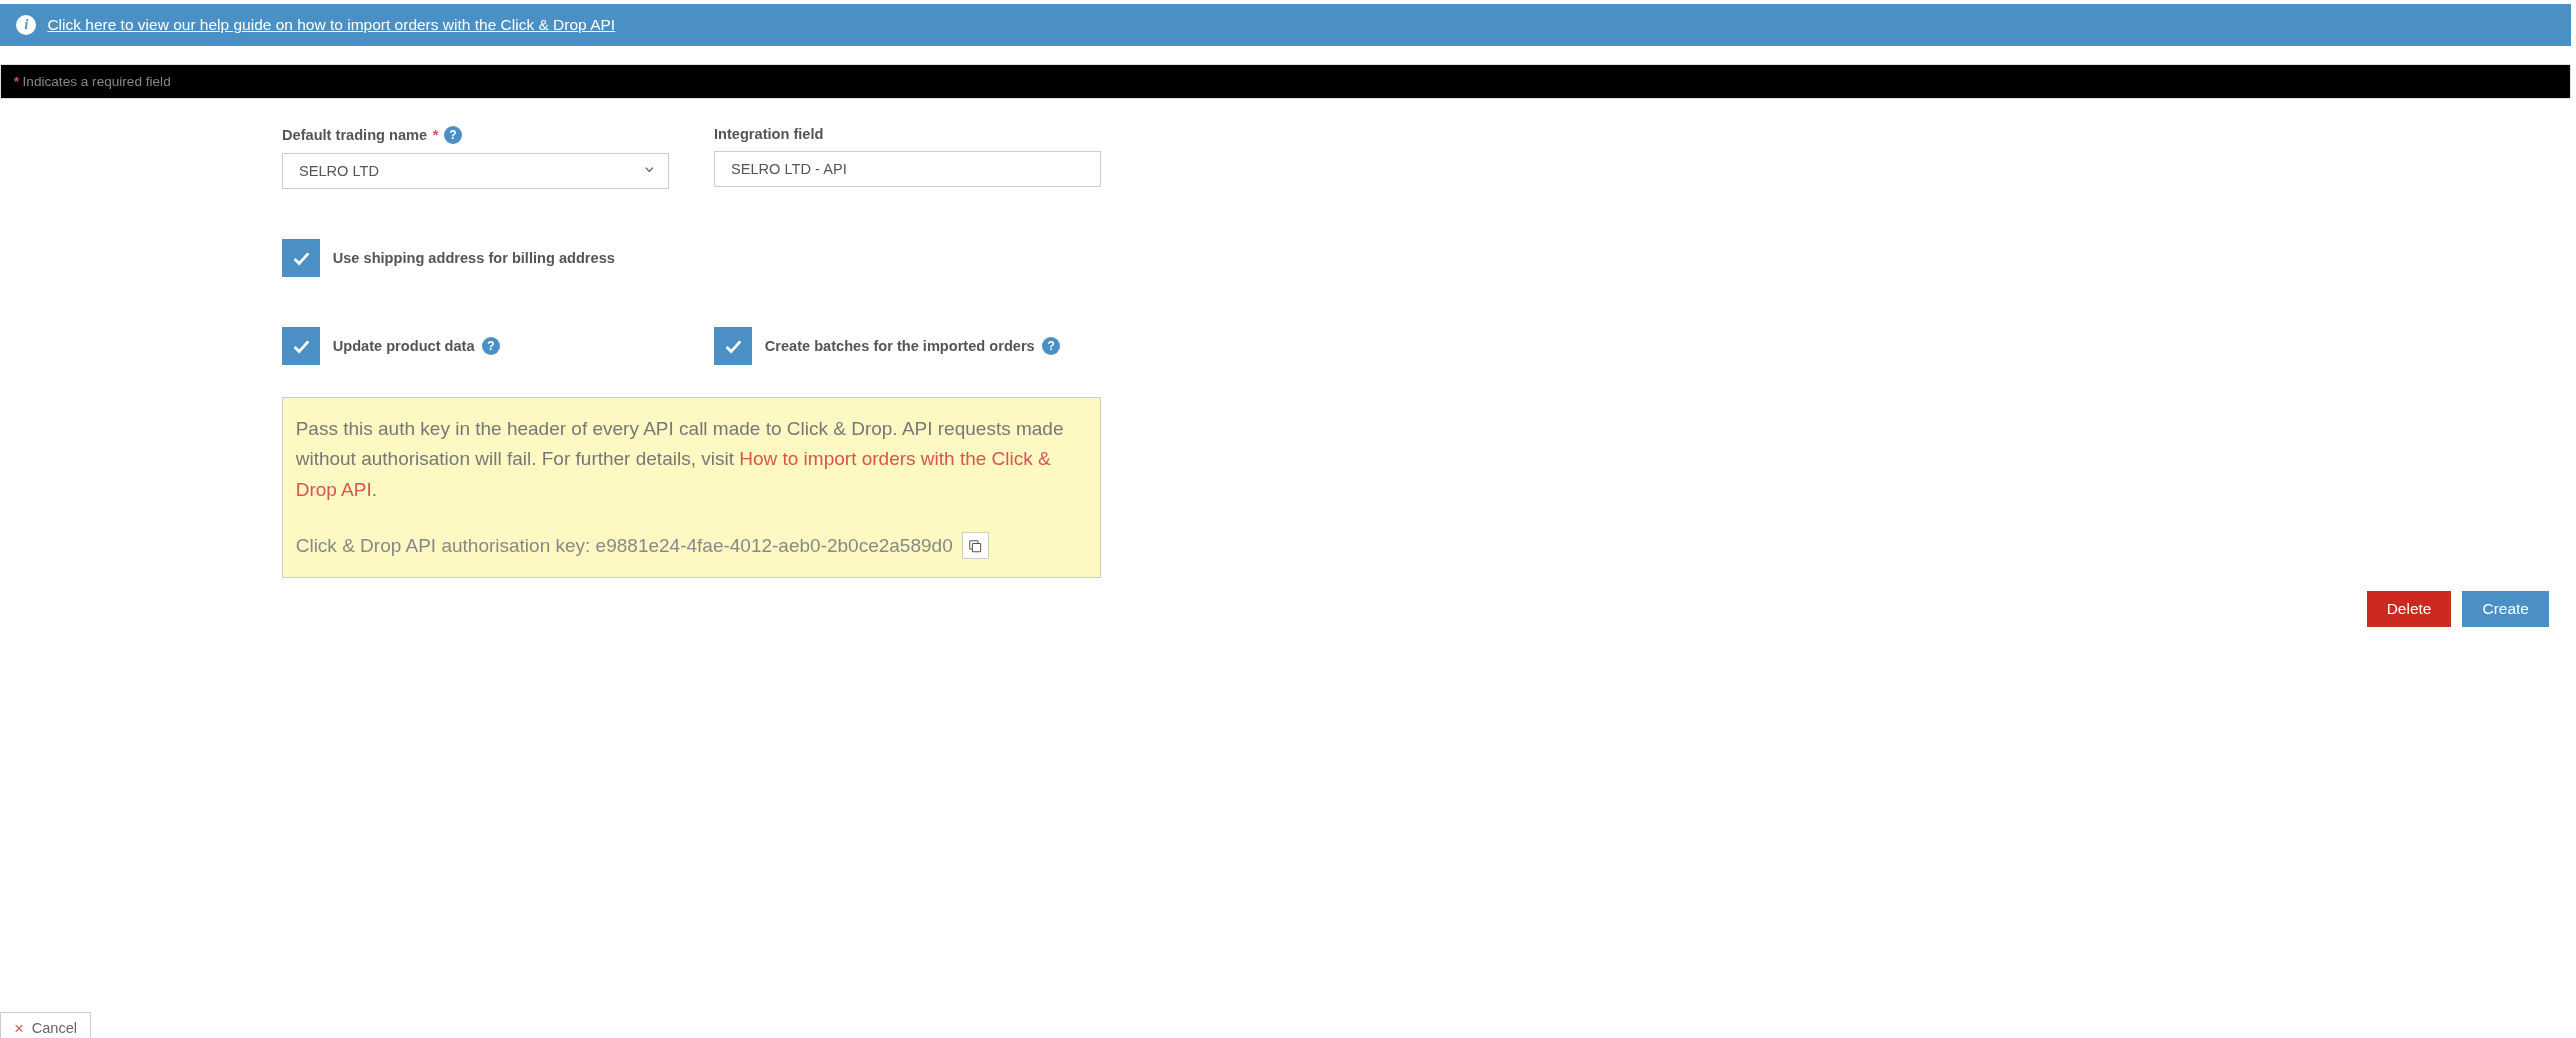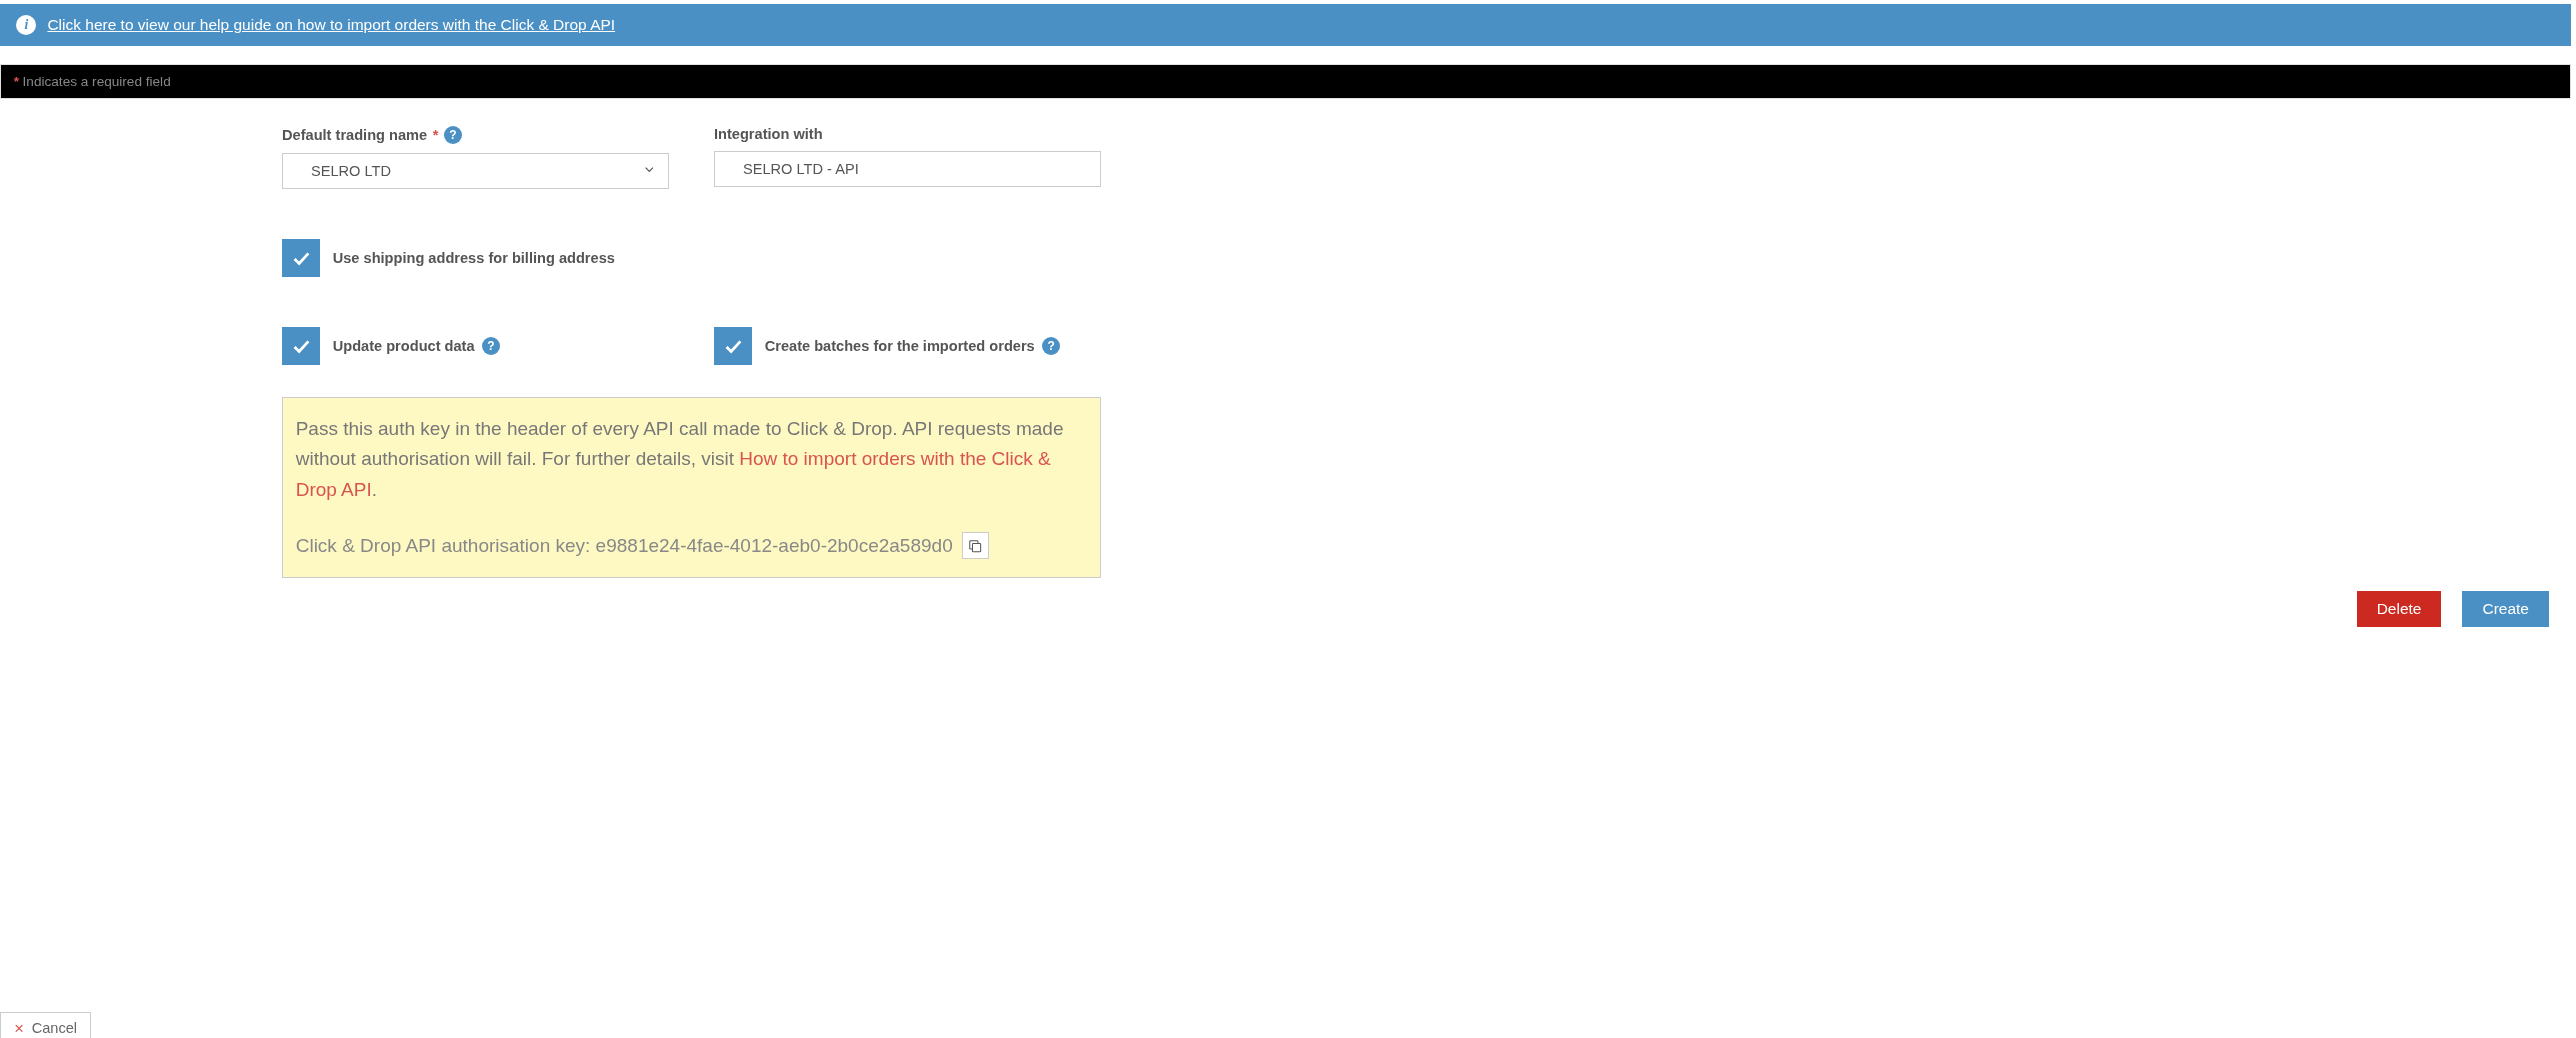--- a/index.html
+++ b/index.html
@@ -86,21 +86,21 @@
       font-size: 12px;
       font-weight: bold;
       cursor: pointer;
     }
     .select-wrap {
       position: relative;
     }
     .select-input, .text-input {
       width: 100%;
       border: 0.9px solid #ccc;
-      padding: 9px 28px;
+      padding: 9px 16px;
       font-size: 14.6px;
       color: #555;
       background: #fff;
     }
     .select-input {
       padding-right: 36px;
       cursor: pointer;
       appearance: none;
     }
     .chevron {
@@ -178,21 +178,21 @@
     }
     .copy-btn svg {
       width: 16.4px;
       height: 16.4px;
       stroke: #555;
       fill: none;
     }
     .footer-actions {
       display: flex;
       justify-content: flex-end;
-      gap: 21px;
+      gap: 11px;
       padding: 12.7px 27px 0 0;
       align-items: center;
     }
     .btn {
       padding: 9px 20px;
       font-size: 15.5px;
       border: none;
       cursor: pointer;
       color: #fff;
     }
@@ -240,21 +240,21 @@
         <div class="select-input">SELRO LTD</div>
         <span class="chevron">
           <svg viewBox="0 0 24 24" fill="none" stroke-width="2">
               <polyline points="6 9 12 15 18 9"></polyline>
             </svg>
         </span>
       </div>
     </div>
     <div class="form-col">
       <div class="field-label">
-        <span>Integration with</span>
+        <span>Integration field</span>
       </div>
       <input type="text" class="text-input" value="SELRO LTD - API" style="">
     </div>
   </div>
 
   <div class="form-row">
     <div class="form-col">
       <div class="checkbox-row">
         <div class="checkbox checked">
           <svg viewBox="0 0 24 24" fill="none" stroke-width="3">

